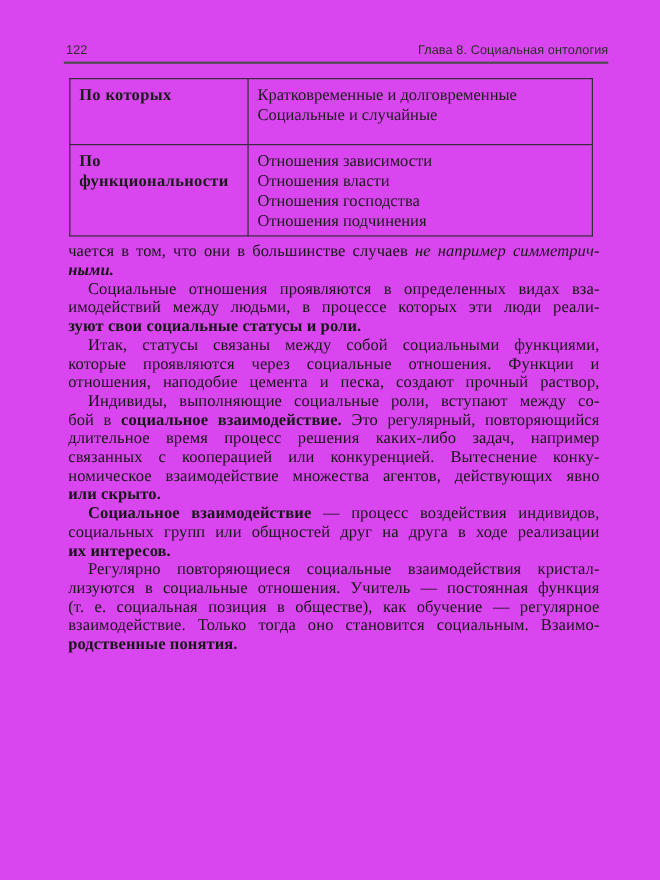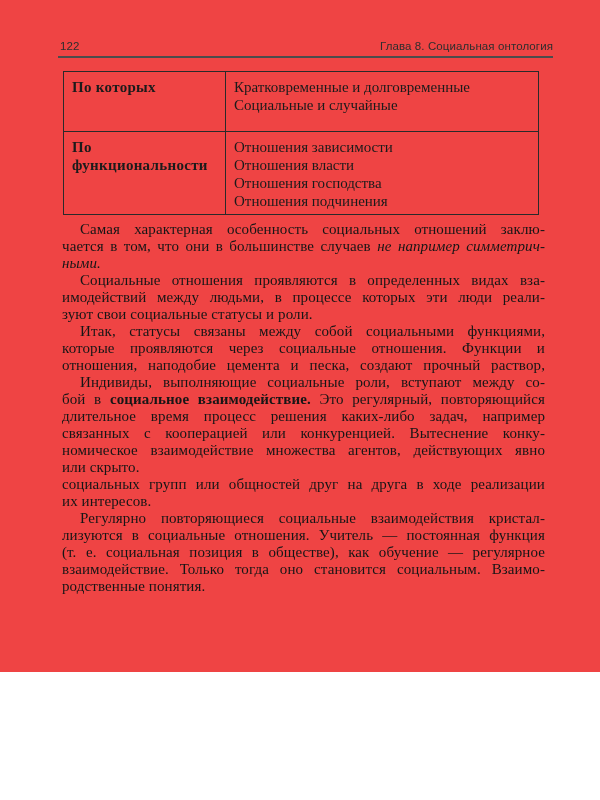--- a/index.html
+++ b/index.html
@@ -3,22 +3,22 @@
 <meta charset="utf-8">
 <style>
   html, body {
     margin: 0; padding: 0;
     width: 600px; height: 800px;
     background: #ffffff;
     overflow: hidden;
   }
   .page {
     position: relative;
-    width: 600px; height: 672px;
-    background: #ef4444;
+    width: 600px; height: 800px;
+    background: #d946ef;
     color: #1b1b1b;
     font-family: "Liberation Serif", serif;
   }
   
   .running-header {
     position: absolute;
     left: 60px; top: 40px;
     width: 493px;
     display: flex;
     justify-content: space-between;
@@ -66,20 +66,21 @@
     color: #161616;
     letter-spacing: 0.1px;
   }
   .line {
     height: 17px;
     text-align: justify;
     text-align-last: justify;
   }
   .line.last {
     text-align-last: left;
+    font-weight: bold;
   }
   .line.indent {
     text-indent: 18px;
   }
   .line .i { font-style: italic; }
   .line .b { font-weight: bold; margin-top: 24px; }
 </style>
 </head>
 <body>
 
@@ -107,35 +108,35 @@
             <div>Отношения зависимости</div>
             <div>Отношения власти</div>
             <div>Отношения господства</div>
             <div>Отношения подчинения</div>
           </td>
         </tr>
       </tbody>
   </table>
 
   <div class="bodytext">
-      <div class="line indent"><span>Самая характерная особенность социальных отношений заклю-</span></div>
       <div class="line"><span>чается в том, что они в большинстве случаев </span><span class="i">не например симметрич-</span></div>
       <div class="line last"><span class="i">ными.</span></div>
       <div class="line indent"><span>Социальные отношения проявляются в определенных видах вза-</span></div>
       <div class="line"><span>имодействий между людьми, в процессе которых эти люди реали-</span></div>
       <div class="line last"><span>зуют свои социальные статусы и роли.</span></div>
       <div class="line indent"><span>Итак, статусы связаны между собой социальными функциями,</span></div>
       <div class="line"><span>которые проявляются через социальные отношения. Функции и</span></div>
       <div class="line"><span>отношения, наподобие цемента и песка, создают прочный раствор,</span></div>
       <div class="line indent"><span>Индивиды, выполняющие социальные роли, вступают между со-</span></div>
       <div class="line"><span>бой в </span><span class="b">социальное взаимодействие.</span><span> Это регулярный, повторяющийся</span></div>
       <div class="line"><span>длительное время процесс решения каких-либо задач, например</span></div>
       <div class="line"><span>связанных с кооперацией или конкуренцией. Вытеснение конку-</span></div>
       <div class="line"><span>номическое взаимодействие множества агентов, действующих явно</span></div>
       <div class="line last"><span>или скрыто.</span></div>
+      <div class="line indent"><span class="b">Социальное взаимодействие</span><span> — процесс воздействия индивидов,</span></div>
       <div class="line"><span>социальных групп или общностей друг на друга в ходе реализации</span></div>
       <div class="line last"><span>их интересов.</span></div>
       <div class="line indent"><span>Регулярно повторяющиеся социальные взаимодействия кристал-</span></div>
       <div class="line"><span>лизуются в социальные отношения. Учитель — постоянная функция</span></div>
       <div class="line"><span>(т. е. социальная позиция в обществе), как обучение — регулярное</span></div>
       <div class="line"><span>взаимодействие. Только тогда оно становится социальным. Взаимо-</span></div>
       <div class="line last"><span>родственные понятия.</span></div>
     </div>
 
 </div>

